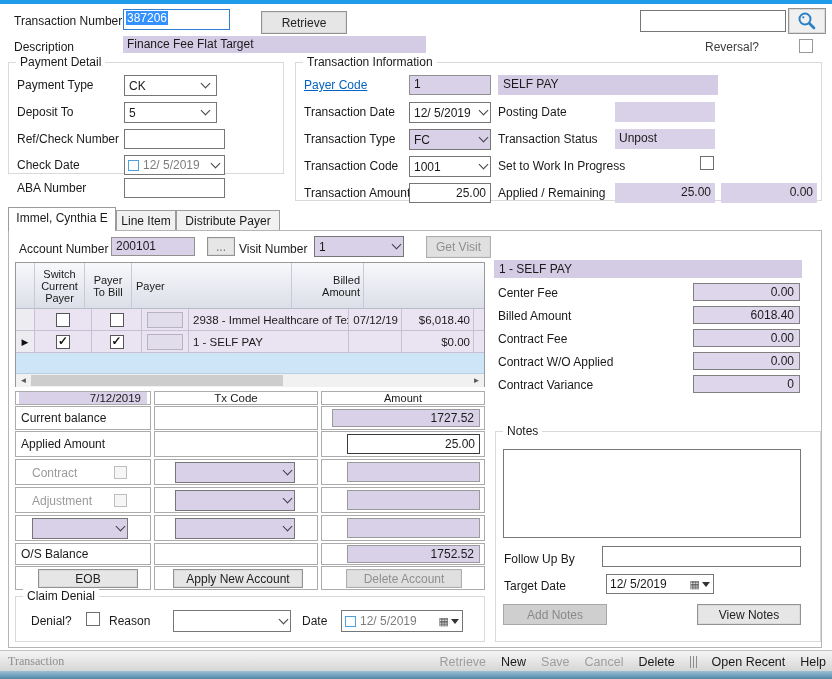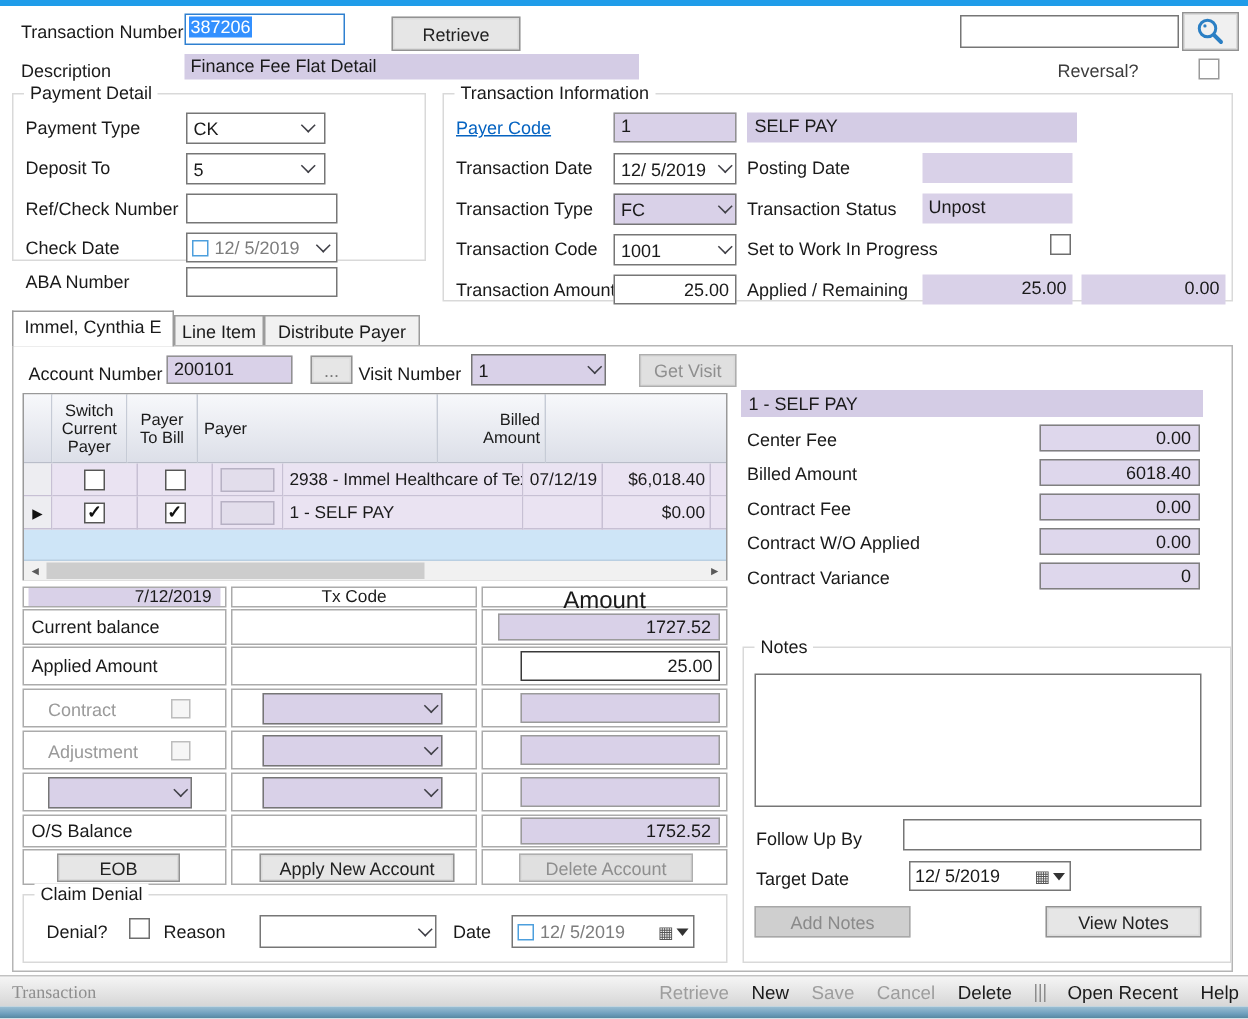--- a/index.html
+++ b/index.html
@@ -76,21 +76,21 @@
 <div class="btn" style="left:788px;top:8px;width:38px;height:26px;background:#f0f0f0;">
   <span style="display:flex;">
     <svg width="20" height="20" viewBox="0 0 20 20">
         <circle cx="8" cy="8" r="5.5" fill="none" stroke="#2b7fc4" stroke-width="2"></circle>
         <line x1="12.5" y1="12.5" x2="17" y2="17" stroke="#2b7fc4" stroke-width="2.6" stroke-linecap="round"></line>
         <circle cx="6.3" cy="6.3" r="1.1" fill="#2b7fc4"></circle>
       </svg>
   </span>
 </div>
 <div class="lbl" style="left:14px;top:40px;">Description</div>
-<div class="field" style="left:123px;top:36px;width:303px;height:17px;padding:1px 4px;background:#d4cce5;">Finance Fee Flat Detail</div>
+<div class="field" style="left:123px;top:36px;width:303px;height:17px;padding:1px 4px;background:#d4cce5;">Finance Fee Flat Target</div>
 <div class="lbl" style="left:705px;top:40px;color:#3c3c3c;">Reversal?</div>
 <div class="cb" style="left:799px;top:39px;border-color:#9a9a9a;"></div>
 
 <div class="groupbox" style="left:8px;top:62px;width:276px;height:112px;">
   <span class="gb-title">Payment Detail</span>
   <div class="lbl" style="left:8px;top:15px;">Payment Type</div>
   <div class="combo" style="left:115px;top:12px;width:93px;height:21px;">
     <span class="val">CK</span>
     <span class="chev"></span>
   </div>
@@ -226,21 +226,21 @@
   <div class="sumfield" style="left:684px;top:121px;width:107px;height:18px;">0.00</div>
   <div class="lbl" style="left:489px;top:147px;">Contract Variance</div>
   <div class="sumfield" style="left:684px;top:144px;width:107px;height:18px;">0</div>
 
   <div class="abs" style="left:6px;top:160px;width:470px;height:199px;">
 
     <div class="tcell" style="left:0;top:0;width:136px;height:14px;">
       <div class="abs" style="left:3px;top:0px;right:3px;bottom:0;background:#d9d1e8;text-align:right;padding-right:6px;font-size:11.5px;">7/12/2019</div>
     </div>
     <div class="tcell" style="left:139px;top:0;width:164px;height:14px;text-align:center;font-size:11.5px;">Tx Code</div>
-    <div class="tcell" style="left:306px;top:0;width:164px;height:14px;text-align:center;font-size:16px;">Amount</div>
+    <div class="tcell" style="left:306px;top:0;width:164px;height:14px;text-align:center;font-size:11px;">Amount</div>
 
     <div class="tcell" style="left:0;top:15px;width:136px;height:24px;">
       <span class="lbl" style="left:5px;top:4px;">Current balance</span>
     </div>
     <div class="tcell" style="left:139px;top:15px;width:164px;height:24px;"></div>
     <div class="tcell" style="left:306px;top:15px;width:164px;height:24px;">
       <div class="sumfield" style="right:4px;top:2px;width:148px;height:18px;background:#d9d1e8;border-color:#9b9b9b;">1727.52</div>
     </div>
 
     <div class="tcell" style="left:0;top:40px;width:136px;height:26px;">
@@ -297,21 +297,21 @@
 
     <div class="tcell" style="left:0;top:152px;width:136px;height:22px;">
       <span class="lbl" style="left:5px;top:3px;">O/S Balance</span>
     </div>
     <div class="tcell" style="left:139px;top:152px;width:164px;height:22px;"></div>
     <div class="tcell" style="left:306px;top:152px;width:164px;height:22px;">
       <div class="sumfield" style="right:4px;top:1px;width:133px;height:18px;background:#d9d1e8;border-color:#9b9b9b;">1752.52</div>
     </div>
 
     <div class="tcell" style="left:0;top:175px;width:136px;height:24px;">
-      <div class="btn" style="left:22px;top:2px;width:82px;height:19px;">EOB</div>
+      <div class="btn" style="left:22px;top:2px;width:100px;height:19px;">EOB</div>
     </div>
     <div class="tcell" style="left:139px;top:175px;width:164px;height:24px;">
       <div class="btn" style="left:18px;top:2px;width:130px;height:19px;">Apply New Account</div>
     </div>
     <div class="tcell" style="left:306px;top:175px;width:164px;height:24px;">
       <div class="btn disabled" style="left:24px;top:2px;width:116px;height:19px;">Delete Account</div>
     </div>
   </div>
 
   <div class="groupbox" style="left:6px;top:365px;width:470px;height:46px;">

